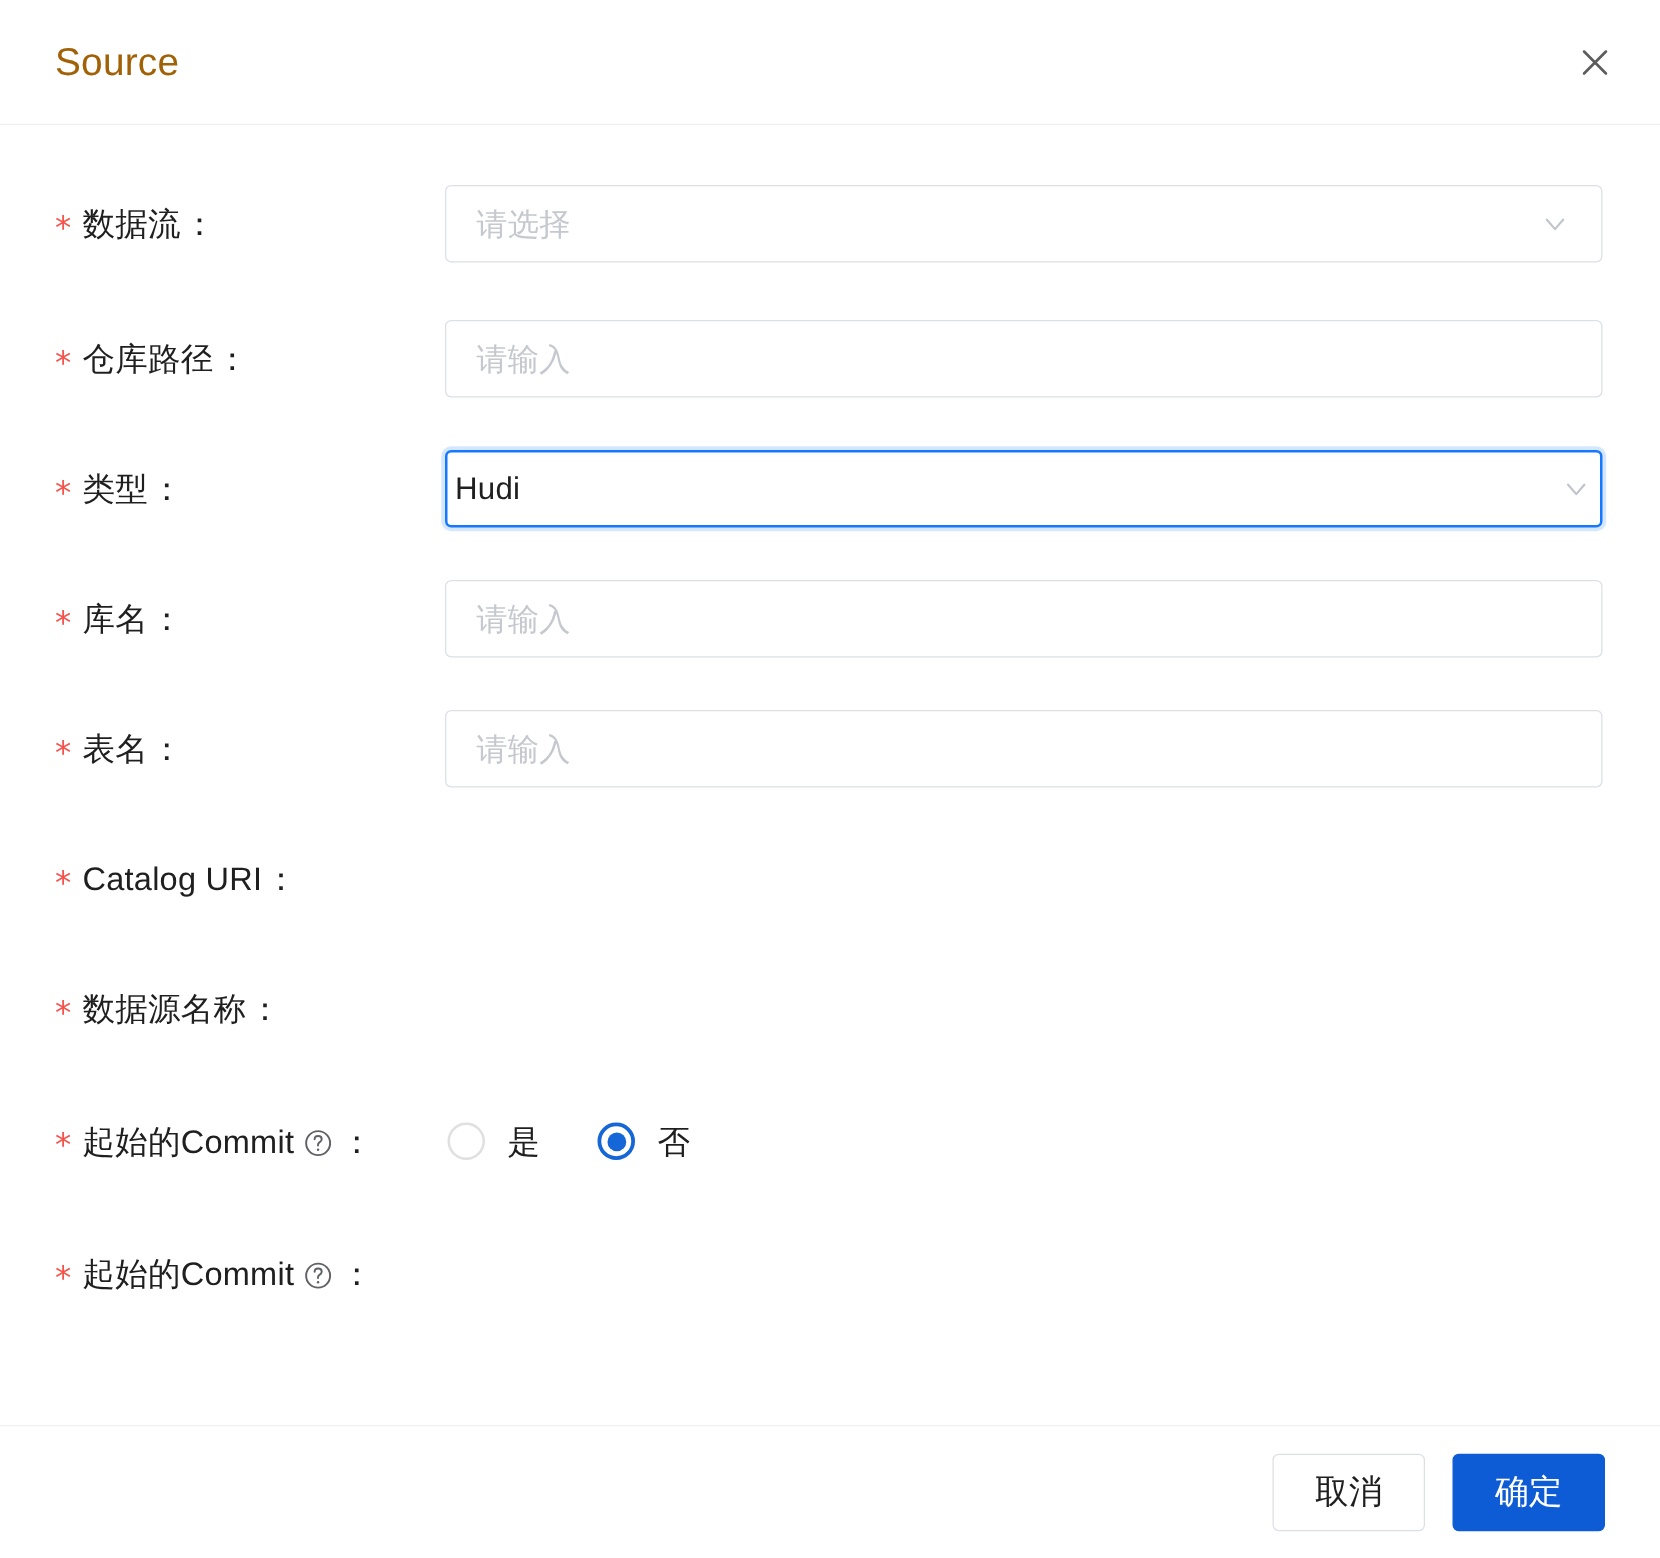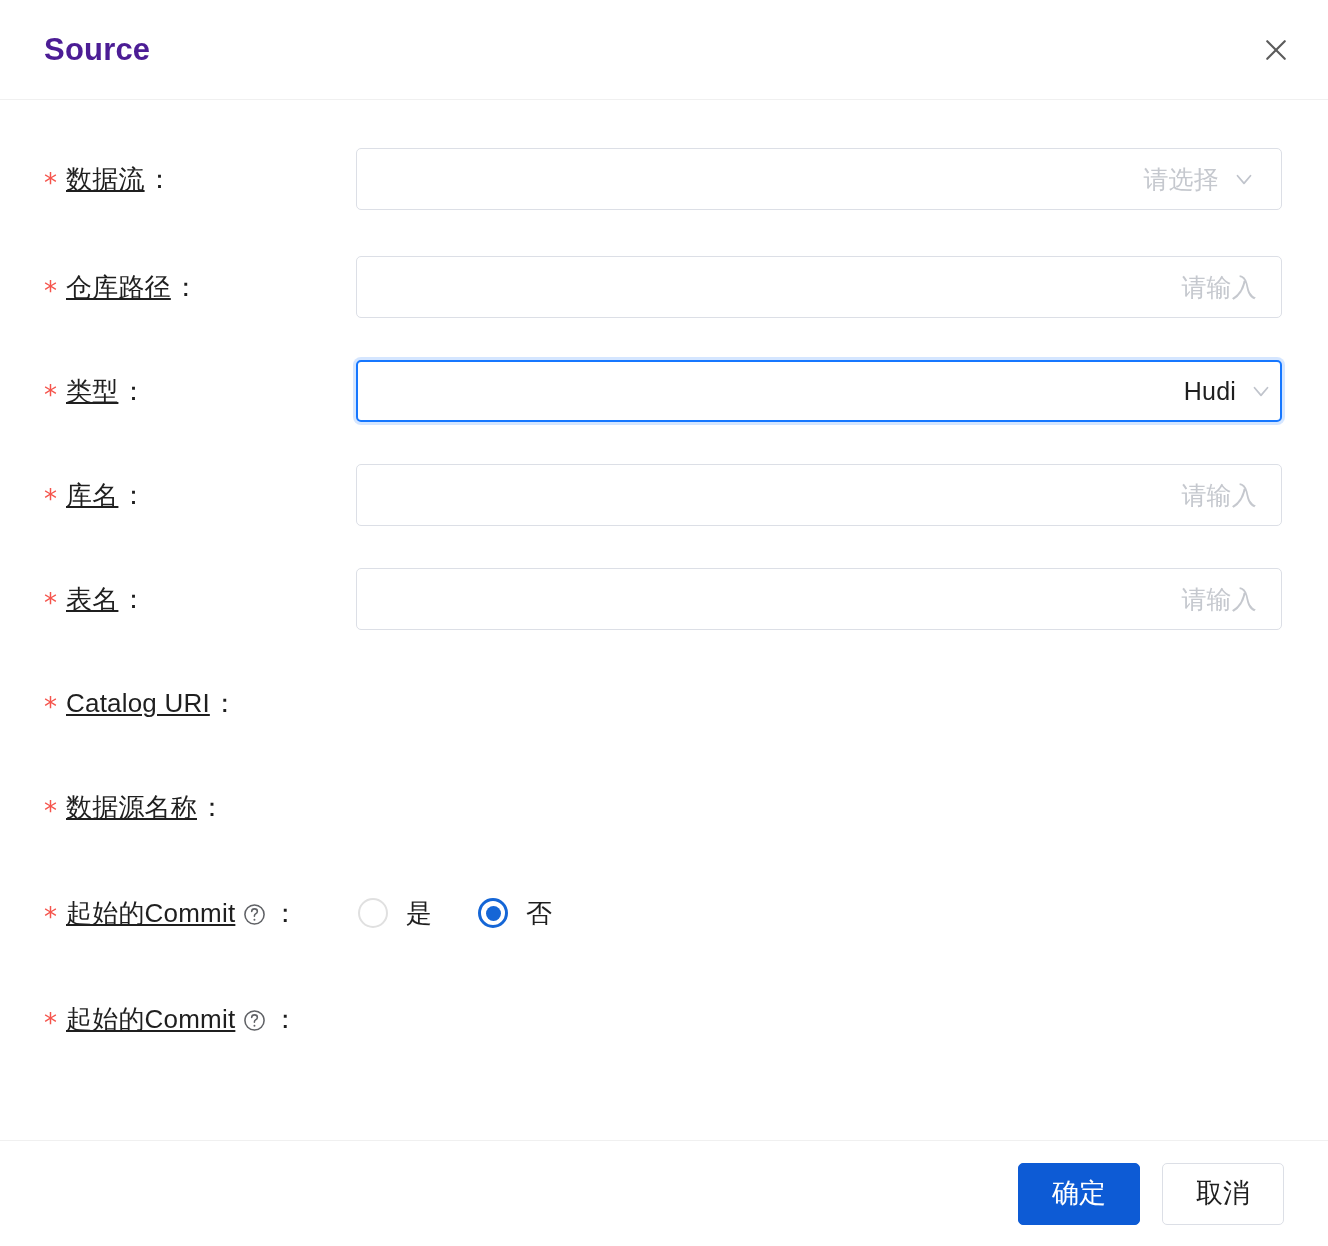--- a/index.html
+++ b/index.html
@@ -29,22 +29,22 @@
     position: relative;
     height: 100px;
     flex: 0 0 100px;
     border-bottom: 1px solid #f0f0f0;
   }
   .dialog-title {
     position: absolute;
     left: 44px;
     top: 30px;
     font-size: 31px;
-    font-weight: 700;
-    color: #4c1d95;
+    font-weight: 400;
+    color: #a16207;
     letter-spacing: 0.2px;
     line-height: 40px;
     text-align: center;
   }
   .close-btn {
     position: absolute;
     right: 30px;
     top: 28px;
     width: 44px;
     height: 44px;
@@ -87,41 +87,40 @@
     line-height: 1;
   }
   .req-star {
     color: #f5544c;
     font-size: 26px;
     margin-right: 9px;
     position: relative;
     top: 4px;
     font-family: "DejaVu Sans", sans-serif;
   }
-  .label-text { letter-spacing: 0.2px; text-decoration: underline; }
+  .label-text { letter-spacing: 0.2px; }
   .help-icon {
     display: inline-flex;
     align-items: center;
     justify-content: center;
     width: 25px;
     height: 25px;
     margin: 0 3px 0 7px;
     position: relative;
     top: 1px;
   }
   .colon { margin-left: 2px; }
 
   
   .control {
     position: absolute;
     left: 356px;
     top: 0;
     width: 926px;
     height: 75px;
-    text-align: right;
   }
   .field {
     width: 100%;
     height: 62px;
     border: 1px solid #dcdfe6;
     border-radius: 5px;
     background: #fff;
     font-size: 25px;
     font-family: "Liberation Sans", "DejaVu Sans", sans-serif;
     color: #1f1f1f;
@@ -380,17 +379,17 @@
             <circle cx="11.95" cy="17.1" r="0.95" fill="#606266" stroke="none"></circle>
           </svg>
         </span>
         <span class="colon">：</span>
       </div>
     </div>
 
   </div>
 
   <div class="dialog-footer">
+    <button class="btn btn-default">取消</button>
     <button class="btn btn-primary">确定</button>
-    <button class="btn btn-default">取消</button>
   </div>
 
 </div>
 
 </body></html>

